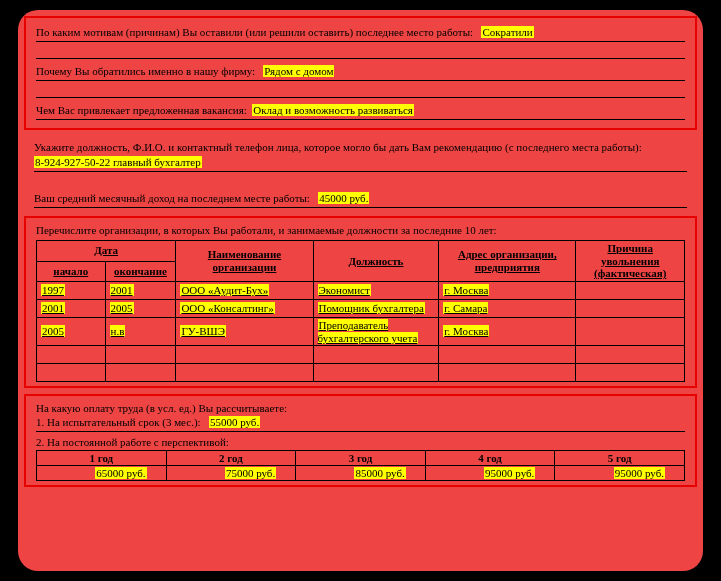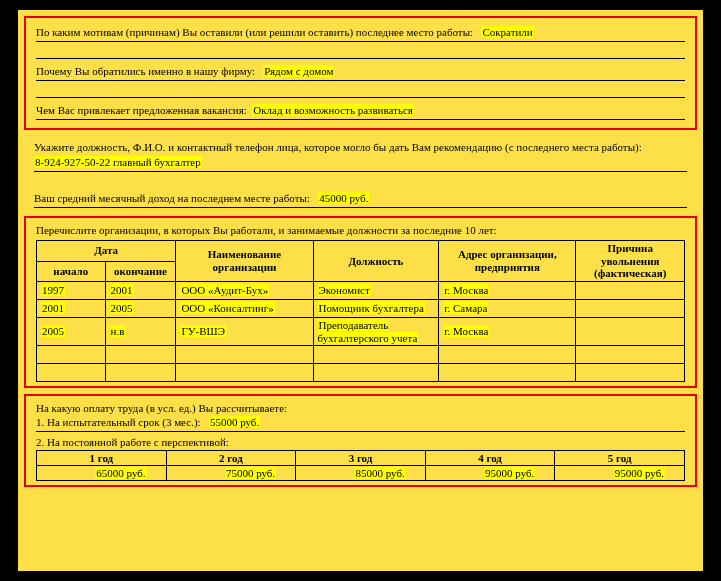--- a/index.html
+++ b/index.html
@@ -11,24 +11,25 @@
     color: #000;
   }
   .page {
     width: 721px;
     height: 581px;
     background: #000;
     padding: 10px 18px;
     position: relative;
   }
   .inner {
-    background: #fde047;
+    background: #ef4444;
     width: 100%;
     height: 100%;
     padding: 6px 6px;
+    border-radius: 20px;
   }
   .box {
     border: 2.5px solid #e60000;
     padding: 6px 10px 4px 10px;
     margin-bottom: 6px;
   }
   .qline {
     border-bottom: 1px solid #000;
     padding: 1px 0 1px 0;
     margin-bottom: 4px;
@@ -51,20 +52,21 @@
     width: 100%;
     margin-top: 4px;
     font-size: 11px;
   }
   table.work th, table.work td {
     border: 1px solid #000;
     padding: 1px 4px;
     text-align: center;
     vertical-align: middle;
     line-height: 1.15;
+    text-decoration: underline;
   }
   table.work td.l { text-align: left; }
   table.work tr.data td { height: 18px; margin-top: 32px; }
 
   table.salary {
     border-collapse: collapse;
     width: 100%;
     margin-top: 2px;
     font-size: 11px;
   }

